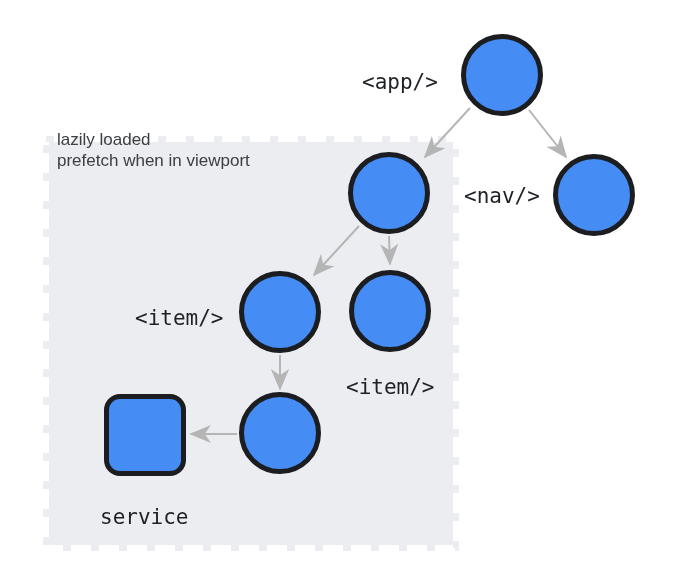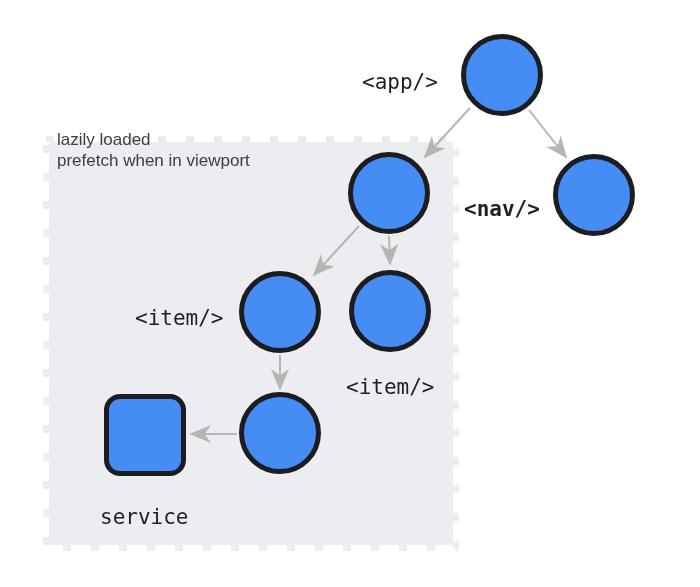--- a/index.html
+++ b/index.html
@@ -53,21 +53,21 @@
   
   #node-app      { left: 461px; top: 34px; }
   #node-nav      { left: 553px; top: 154px; }
   #node-list     { left: 348px; top: 152px; }
   #node-item1    { left: 239px; top: 271px; }
   #node-item2    { left: 349px; top: 270px; }
   #node-details  { left: 239px; top: 392px; }
   #node-service  { left: 104px; top: 394px; }
   
   #label-app     { left: 362px; top: 70px; }
-  #label-nav     { left: 464px; top: 197px; font-weight: bold; }
+  #label-nav     { left: 464px; top: 184px; }
   #label-list    { left: 231px; top: 186px; }
   #label-item1   { left: 135px; top: 306px; }
   #label-item2   { left: 346px; top: 375px; }
   #label-service { left: 100px; top: 505px; }
   #label-details { left: 218px; top: 505px; }
   .edge { stroke: #b5b5b5; stroke-width: 2; fill: none; }
 </style>
 </head>
 <body>
 

